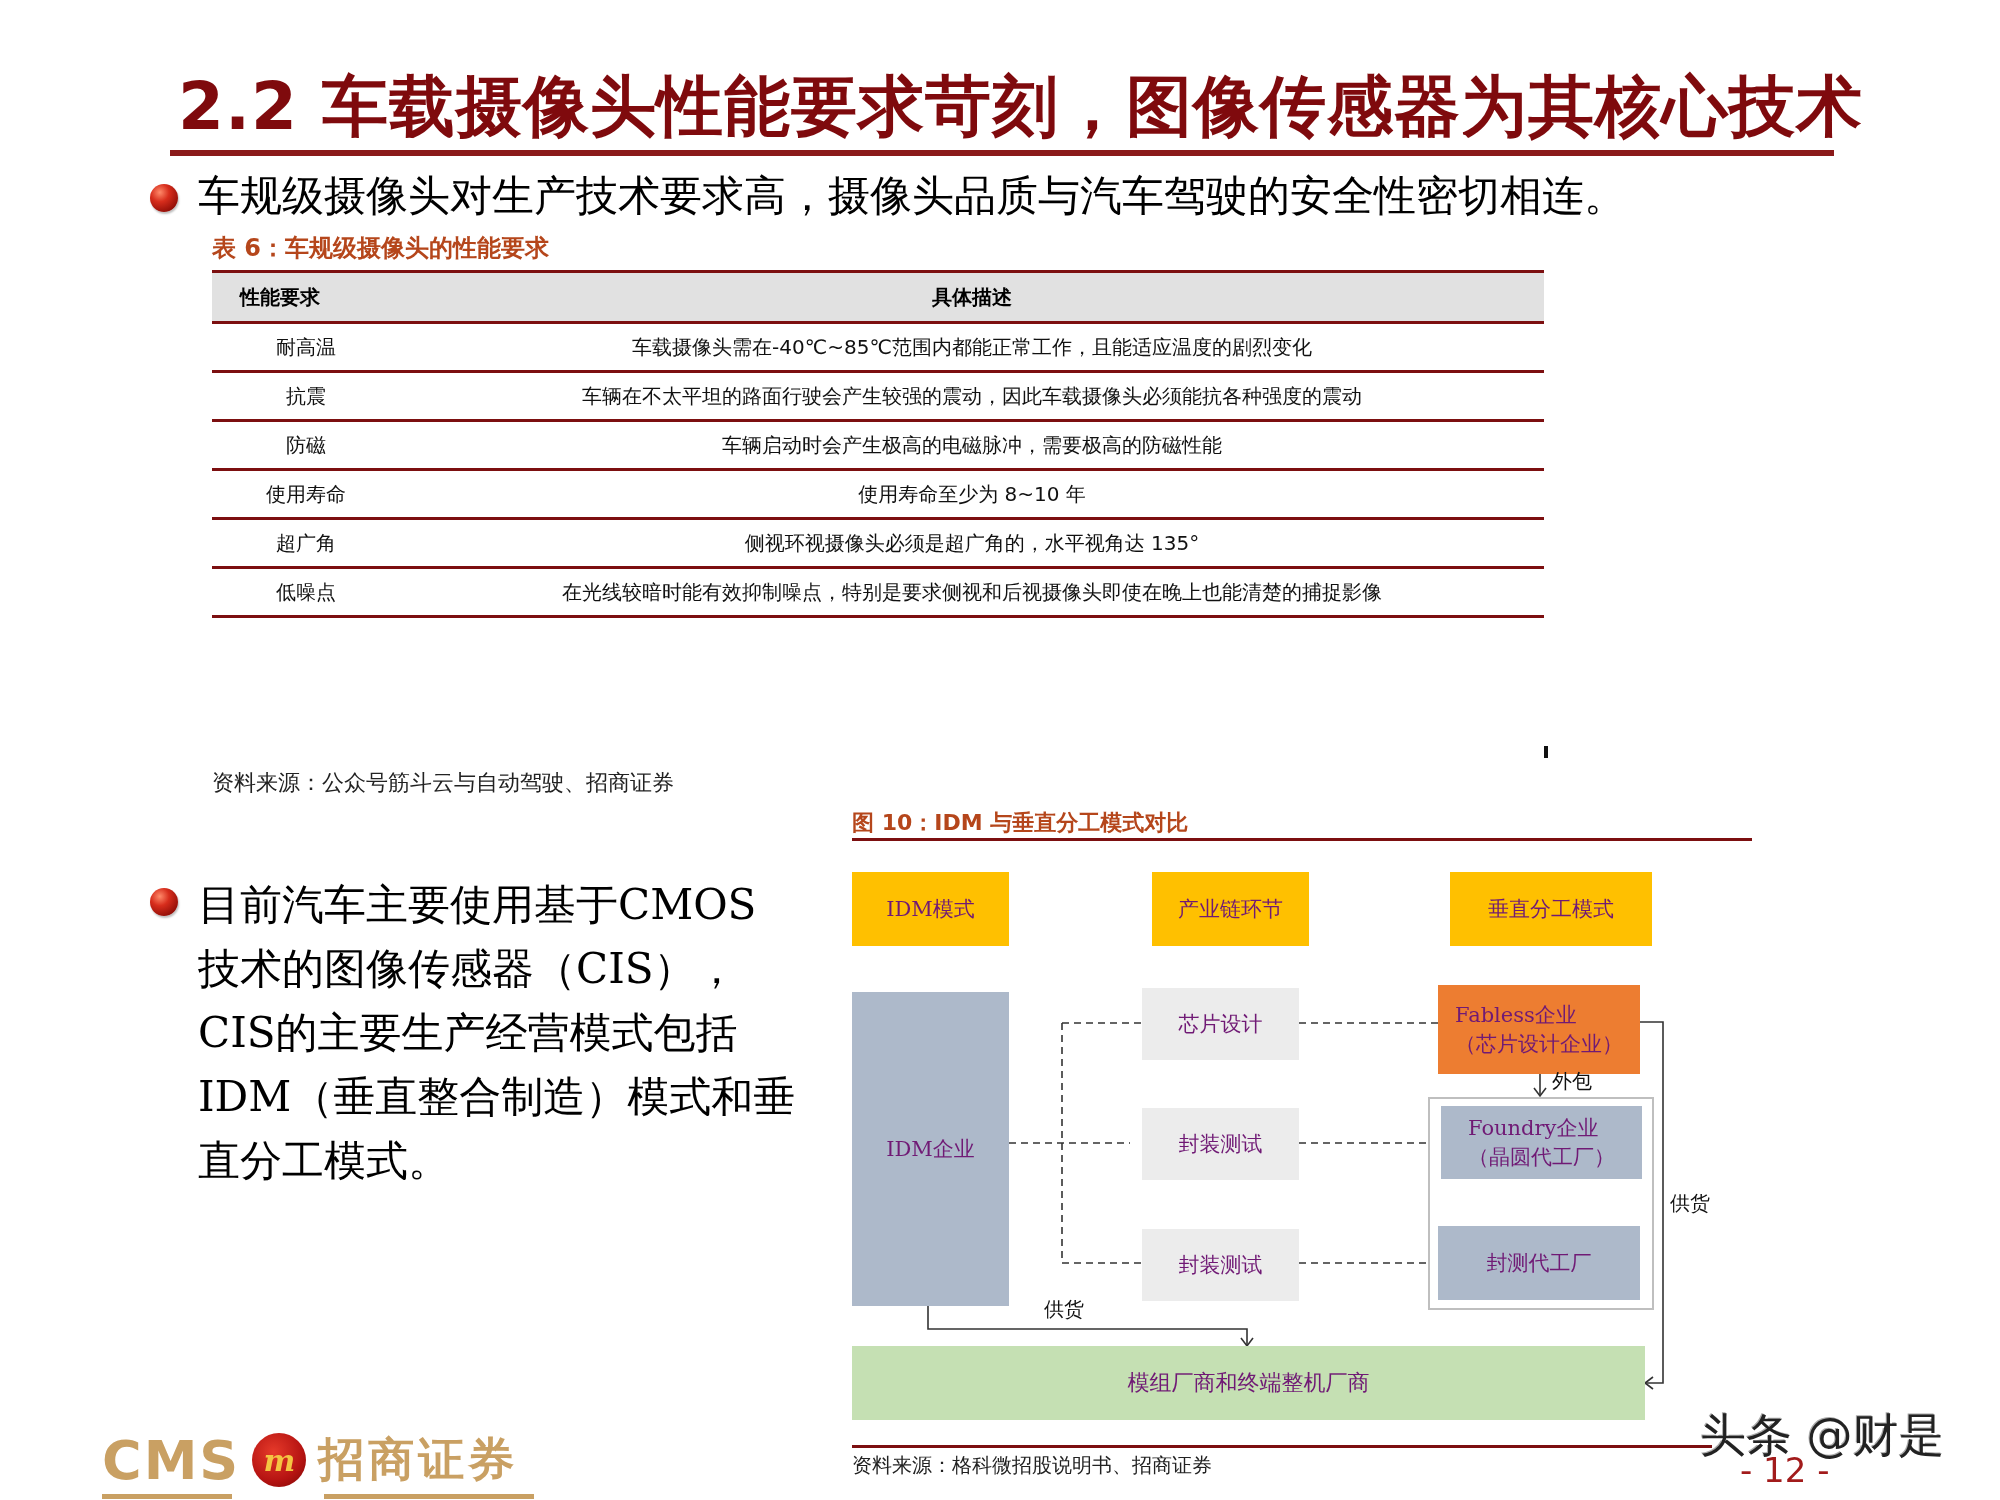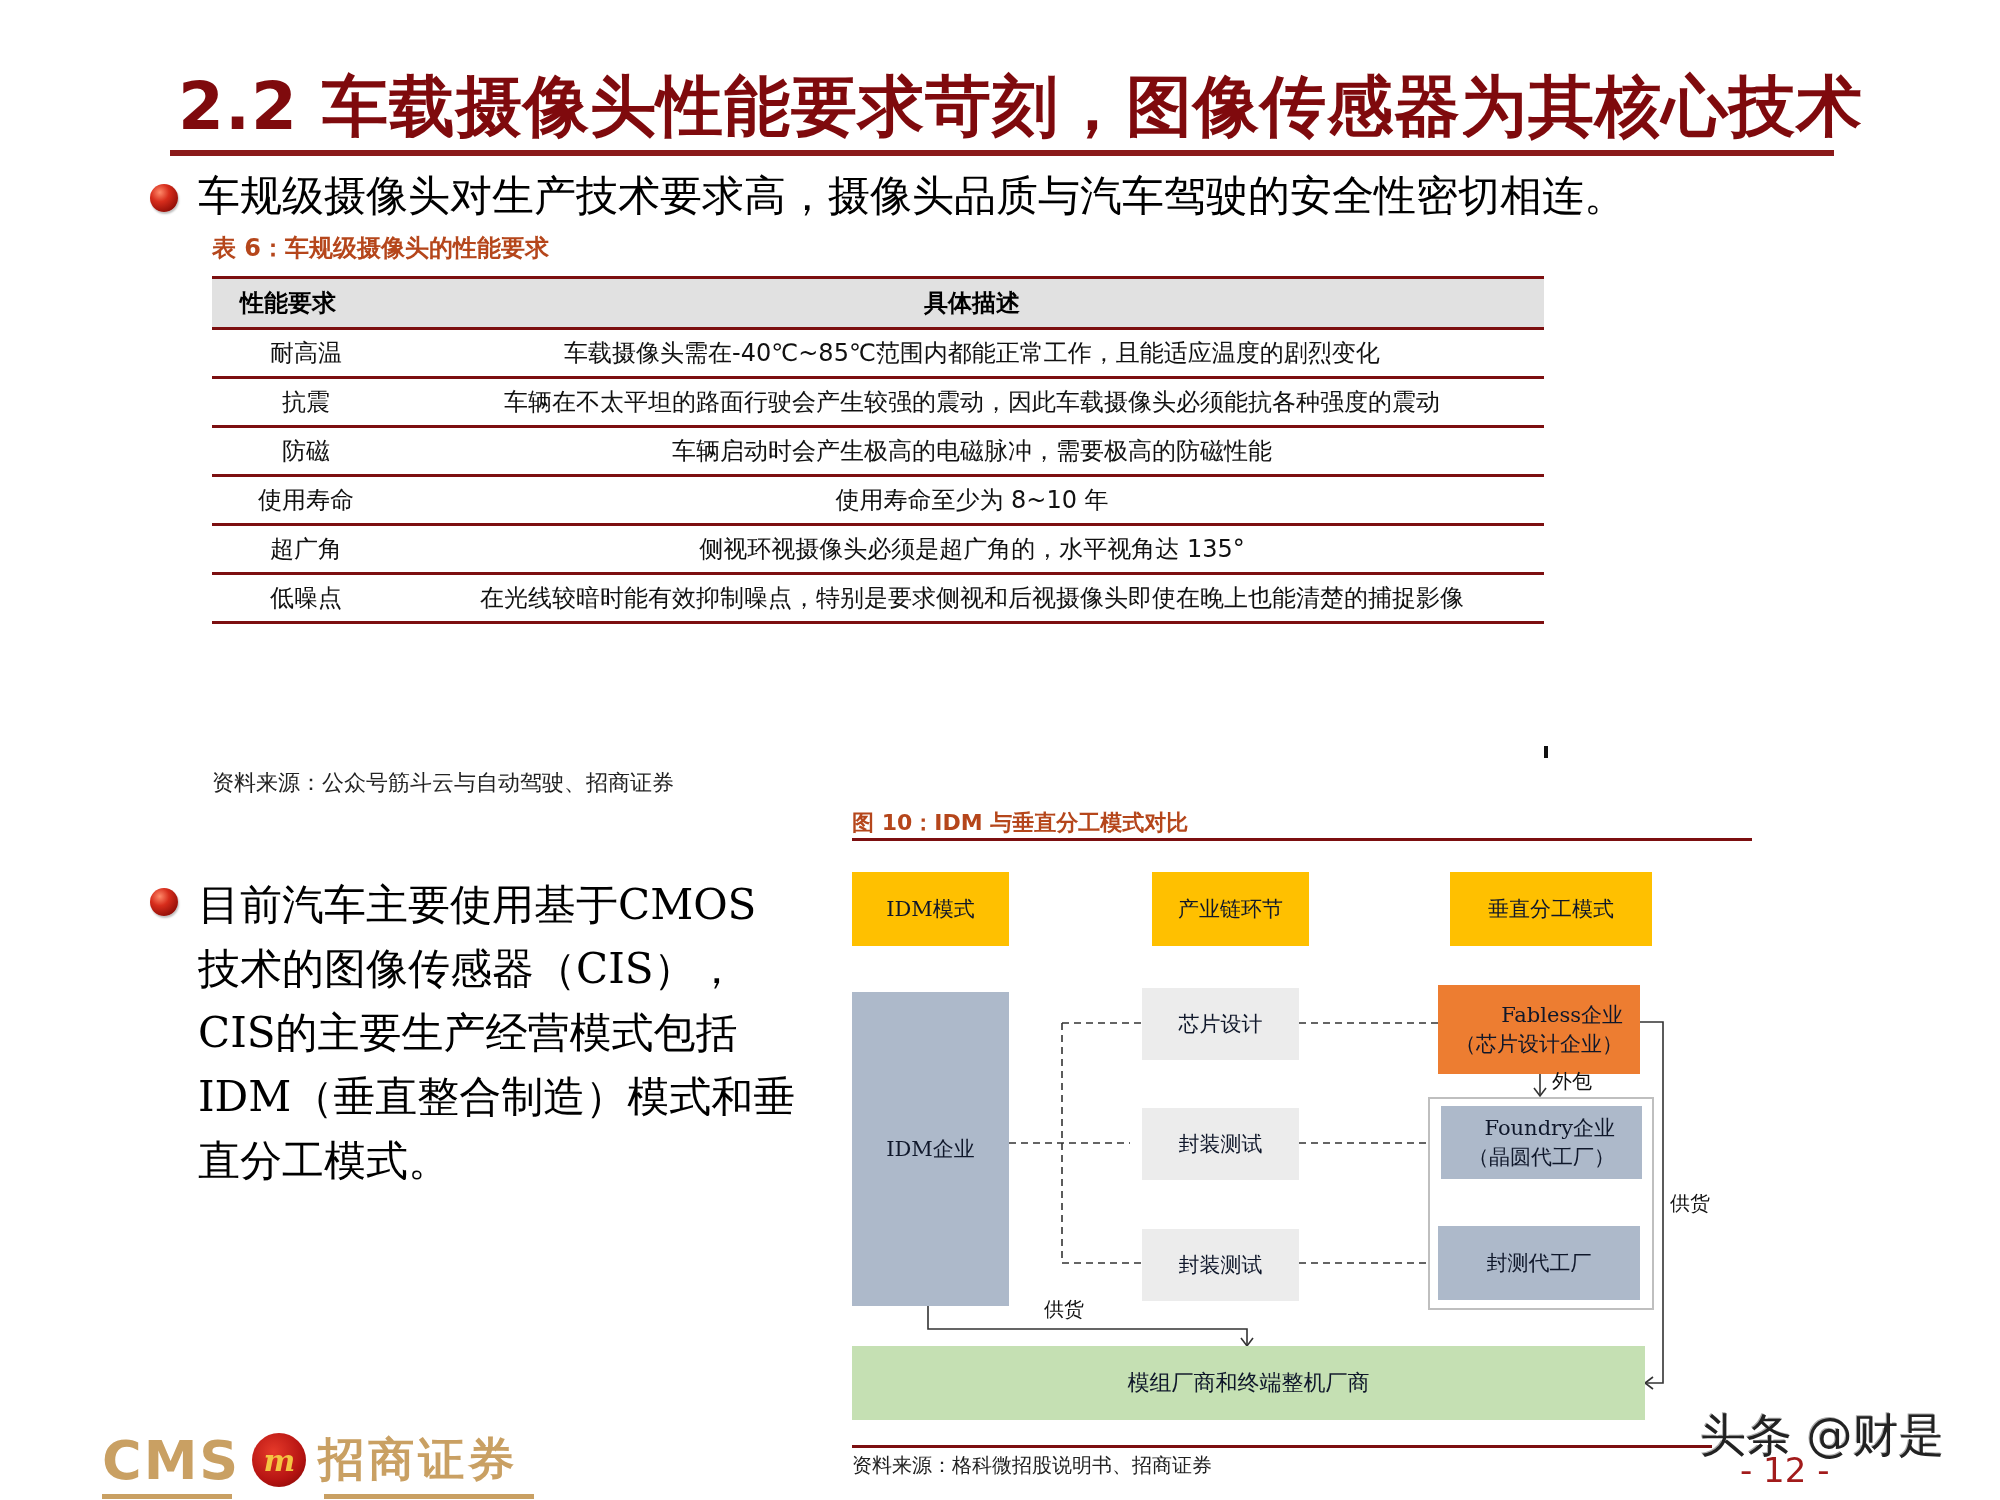--- a/index.html
+++ b/index.html
@@ -32,22 +32,22 @@
     #bullet-1-text {
       left: 198px; top: 168px; font-size: 42px; color: #000; white-space: nowrap;
       font-family: "DejaVu Sans", sans-serif;
     }
 
     
     #table-caption {
       left: 212px; top: 232px; font-size: 24px; font-weight: bold; color: #b5461b; white-space: nowrap;
     }
     #perf-table {
-      left: 212px; top: 276px; width: 1332px;
-      border-collapse: collapse; font-size: 24px;
+      left: 212px; top: 270px; width: 1332px;
+      border-collapse: collapse; font-size: 20px;
     }
     #perf-table th, #perf-table td { padding: 0; }
     #perf-table thead tr { background: #e1e1e1; }
     #perf-table thead th {
       height: 48px; font-weight: bold; color: #000;
       border-top: 3px solid #7c0f10; border-bottom: 3px solid #7c0f10;
     }
     #perf-table tbody td {
       height: 46px; border-bottom: 3px solid #7c0f10; color: #111;
       text-align: center; line-height: 1.45;
@@ -70,22 +70,22 @@
       font-family: "DejaVu Serif", serif;
     }
 
     
     #figure-caption {
       left: 852px; top: 808px; font-size: 22px; font-weight: bold; color: #b5461b; white-space: nowrap;
     }
     #figure-rule { left: 852px; top: 838px; width: 900px; height: 3px; background: #7c0f10; }
 
     .box {
-      display: flex; align-items: center; justify-content: center; text-align: right;
-      font-family: "DejaVu Serif", serif; color: #0f172a; font-size: 21px; line-height: 1.35;
+      display: flex; align-items: center; justify-content: center; text-align: left;
+      font-family: "DejaVu Serif", serif; color: #701a75; font-size: 21px; line-height: 1.35;
       box-sizing: border-box;
     }
     .yellow { background: #ffc000; }
     .grey { background: #ececec; }
     .steel { background: #adb9ca; }
     .orange { background: #ed7d31; }
     .green { background: #c5e0b3; }
 
     #hdr-idm    { left: 852px;  top: 872px; width: 157px; height: 74px; }
     #hdr-chain  { left: 1152px; top: 872px; width: 157px; height: 74px; }

